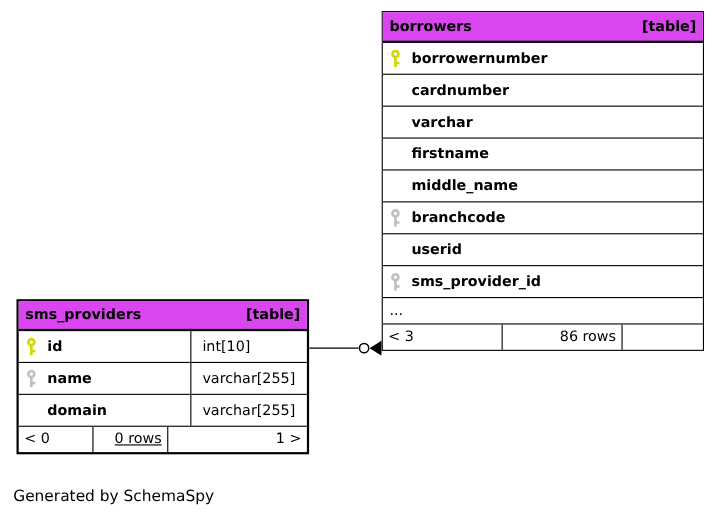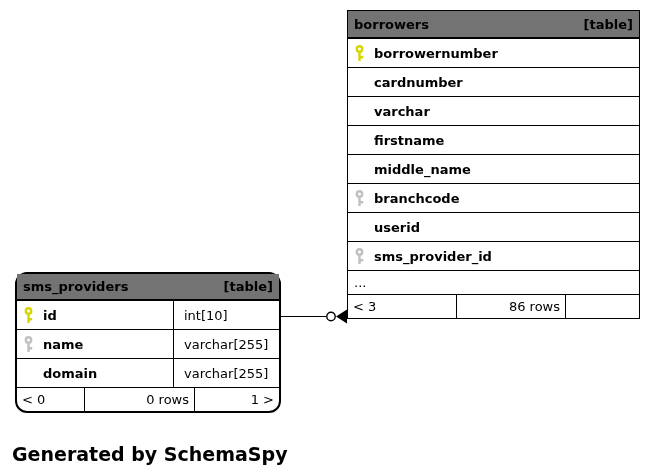--- a/index.html
+++ b/index.html
@@ -14,29 +14,29 @@
     color: #000000;
     overflow: hidden;
   }
 
   .db-table {
     position: absolute;
     background: #ffffff;
     border: 1px solid #000000;
   }
   .tbl-borrowers { left: 347px; top: 10px; width: 293px; }
-  .tbl-sms { left: 15px; top: 272px; width: 266px; border-width: 2px; border-radius: 12px; }
+  .tbl-sms { left: 15px; top: 272px; width: 266px; border-width: 2px; }
 
   .tbl-header {
     display: flex;
     justify-content: space-between;
     align-items: center;
     height: 28px;
     padding: 0 6px;
-    background: #737373;
+    background: #d946ef;
     border-bottom: 2px solid #000000;
   }
   .tbl-sms .tbl-header { height: 27px; }
   .tbl-title { font-weight: bold; }
   .tbl-type { font-weight: bold; }
 
   .col-row {
     display: flex;
     align-items: stretch;
     height: 29px;
@@ -75,41 +75,40 @@
   }
 
   .tbl-footer { display: flex; align-items: stretch; height: 23px; }
   .f-cell { display: flex; align-items: center; padding: 0 5px; white-space: nowrap; }
   .f-left { justify-content: flex-start; }
   .f-mid { justify-content: flex-end; border-left: 1px solid #000000; border-right: 1px solid #000000; }
   .f-right { flex: 1; justify-content: flex-end; }
   .tbl-borrowers .f-left { width: 108px; }
   .tbl-borrowers .f-mid { width: 110px; }
   .tbl-sms .f-left { width: 67px; }
-  .tbl-sms .f-mid { width: 111px; }
+  .tbl-sms .f-mid { width: 69px; text-decoration: underline; }
 
   .key-primary { color: #d6d600; }
   .key-foreign { color: #c0c0c0; }
   .key-cell svg { display: block; }
 
   #connector {
     position: absolute;
     left: 281px;
     top: 304px;
     width: 66px;
     height: 25px;
   }
 
   .caption {
     position: absolute;
     left: 12px;
     top: 443px;
-    font-size: 19px;
+    font-size: 14px;
     color: #000000;
-    font-weight: bold;
   }
 </style>
 </head>
 <body>
 
 <div id="canvas">
 
   <div class="db-table tbl-borrowers">
     <div class="tbl-header">
       <span class="tbl-title">borrowers</span>

